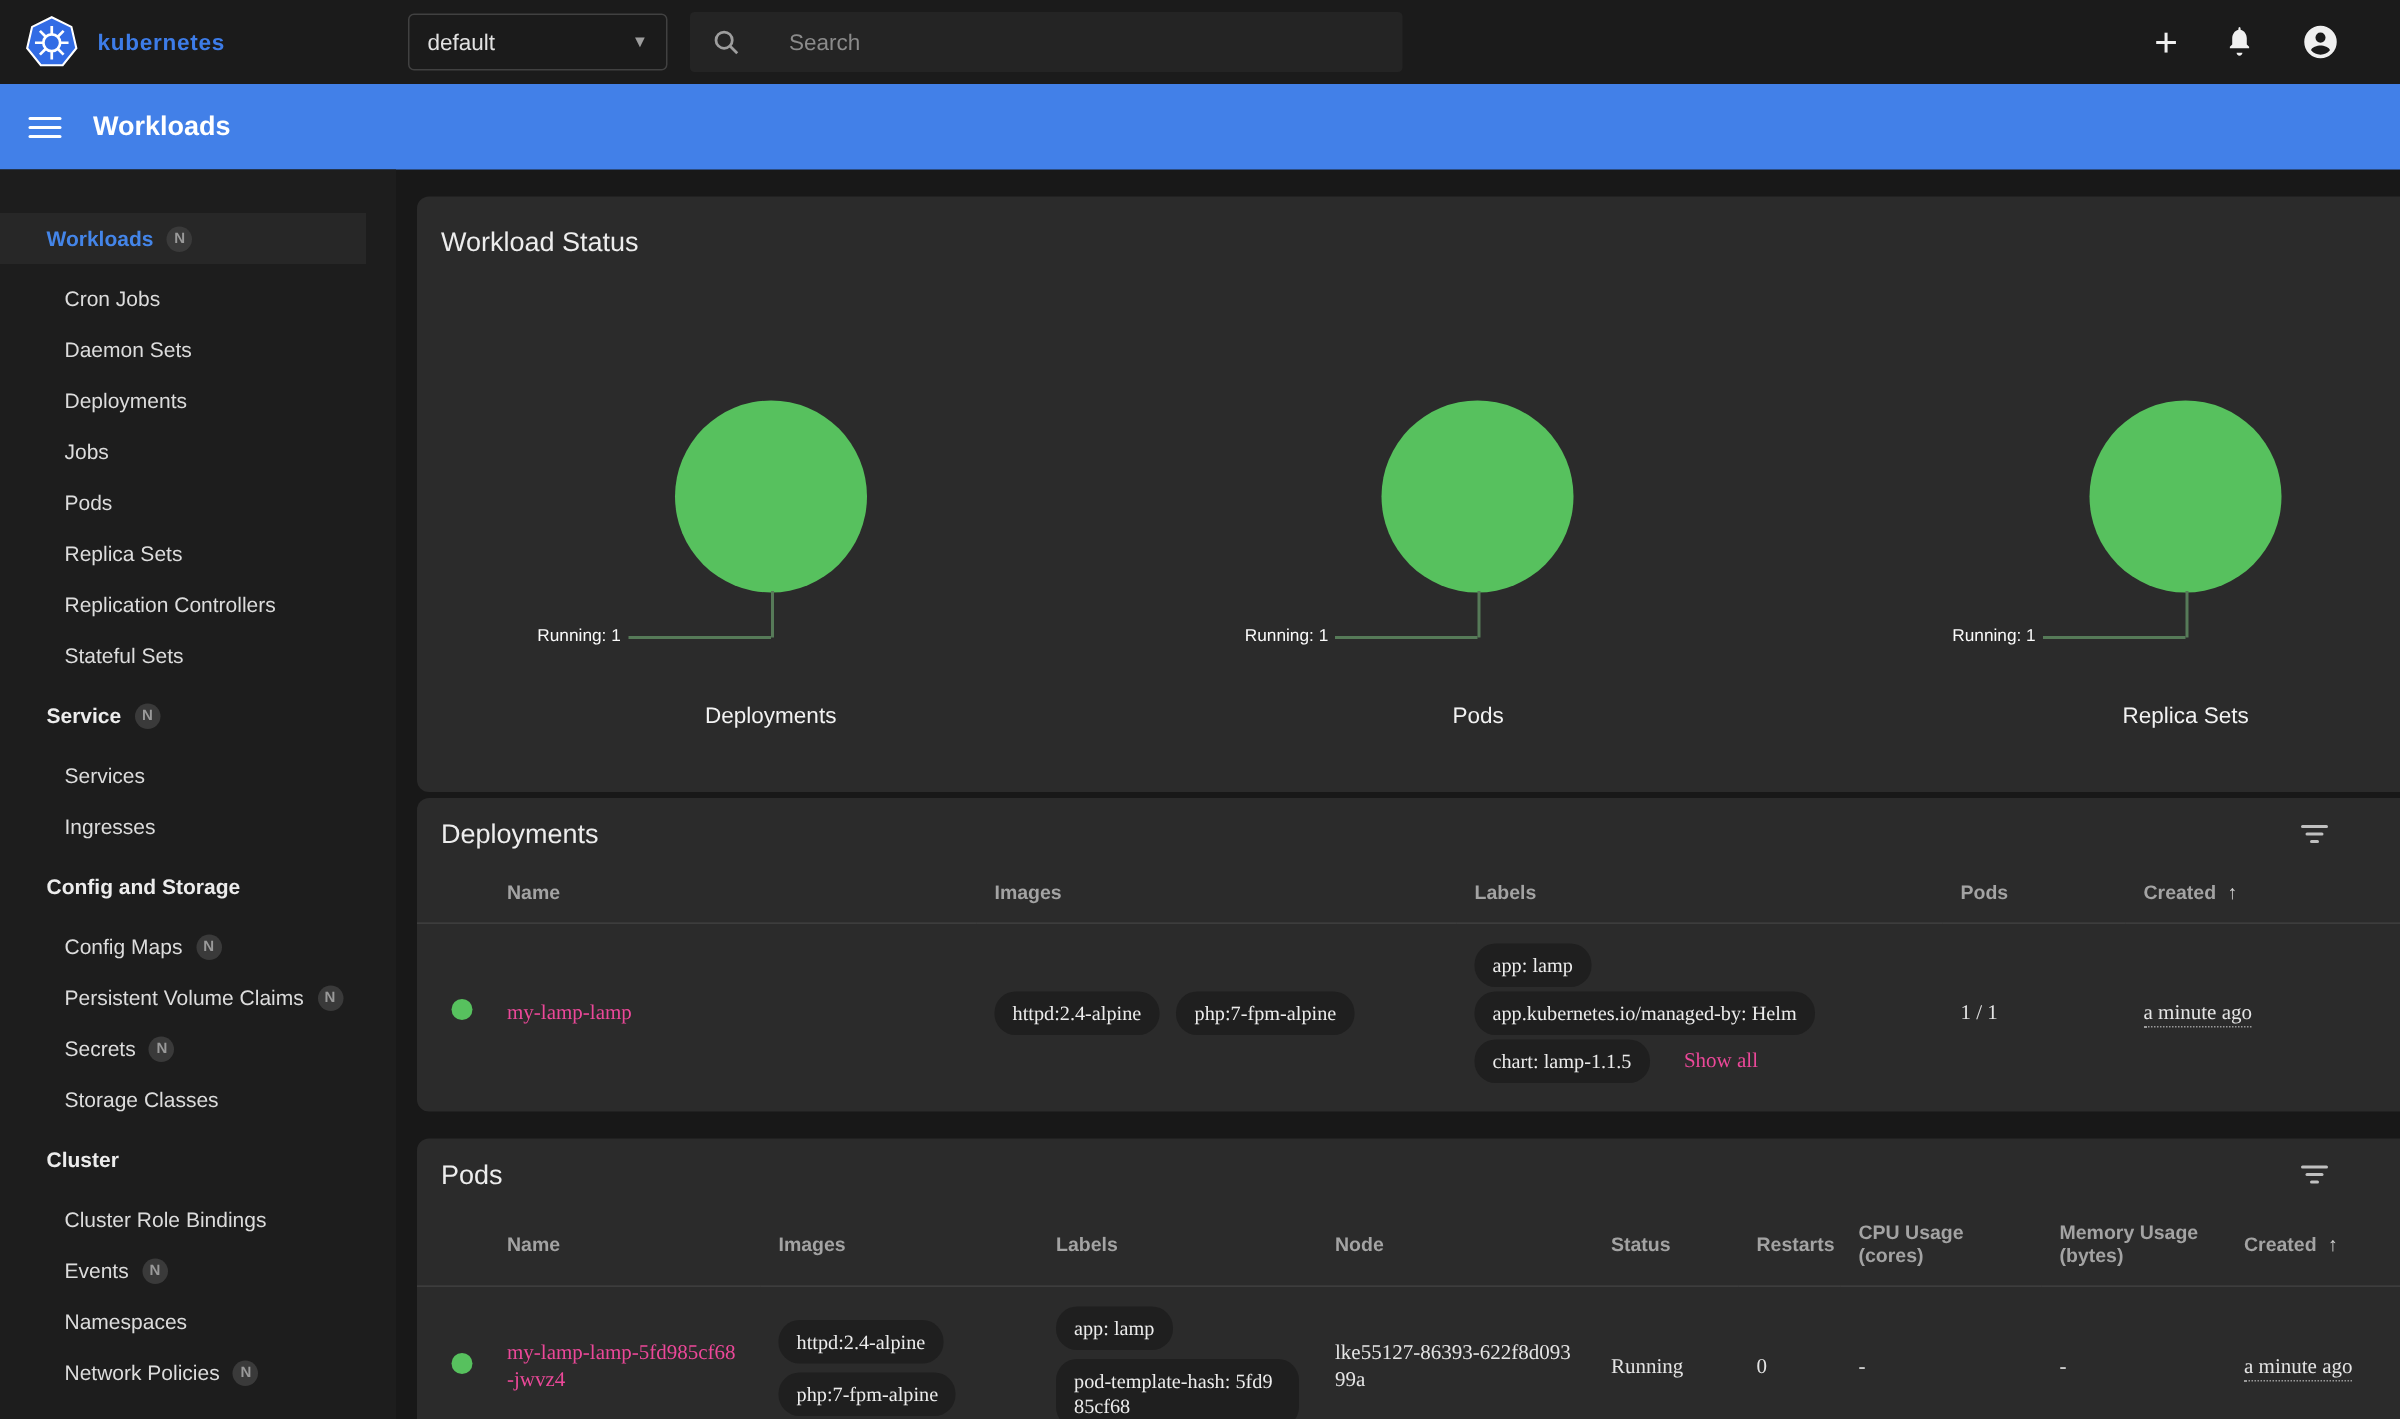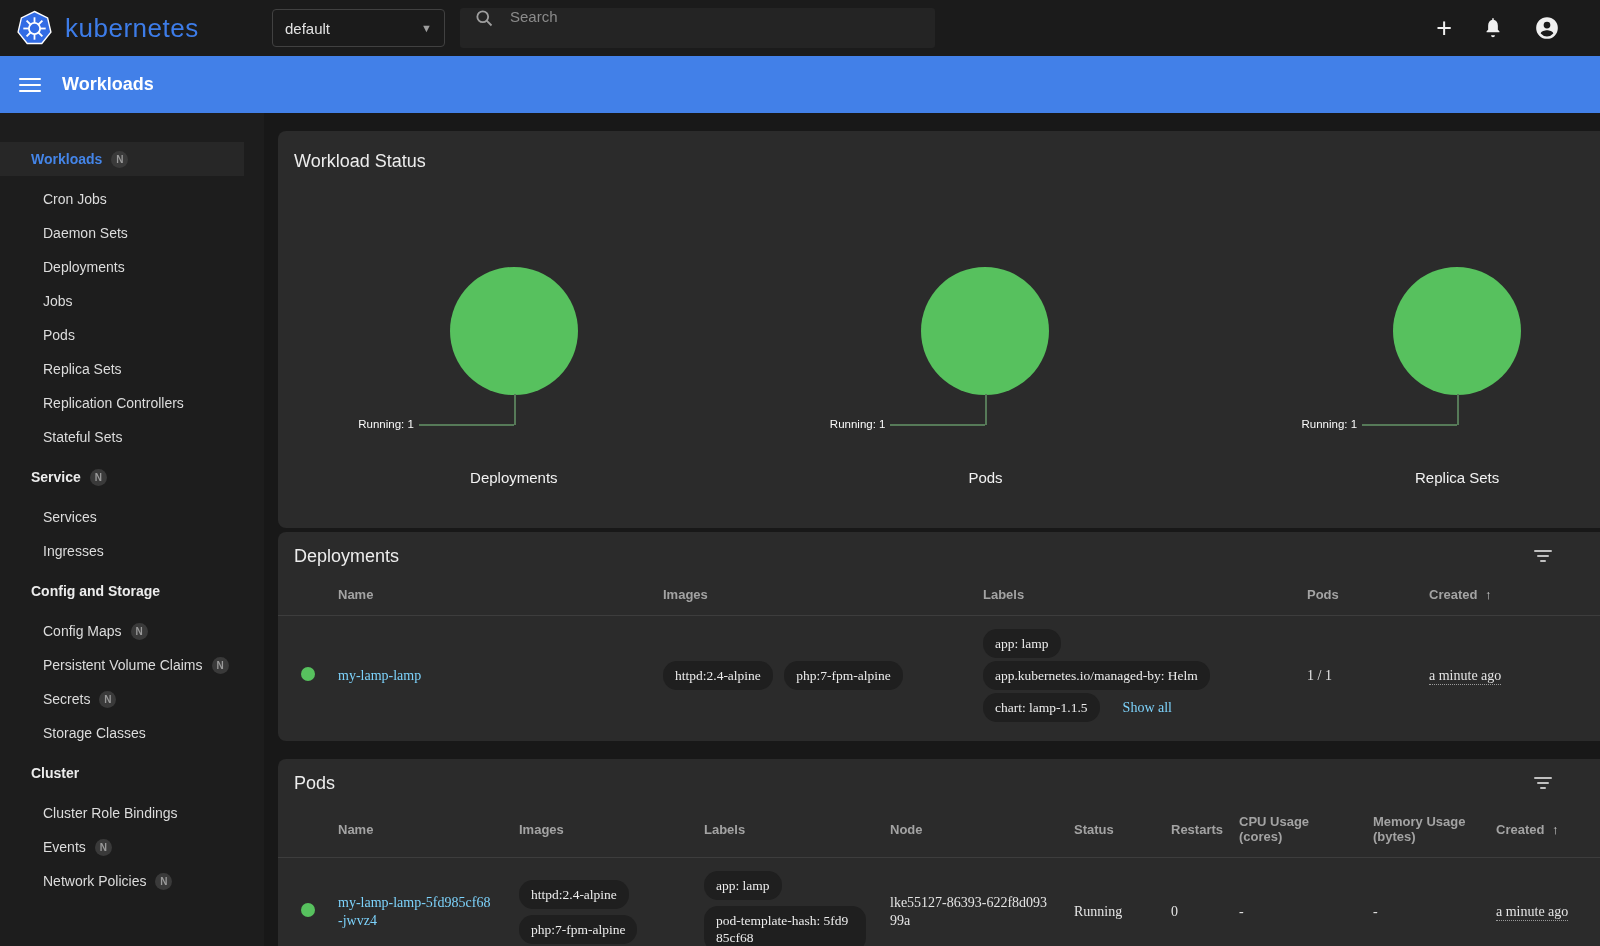--- a/index.html
+++ b/index.html
@@ -2,27 +2,27 @@
 <html><head>
 <meta charset="utf-8">
 <style>
   * { margin:0; padding:0; box-sizing:border-box; }
   html,body { width:1600px; height:946px; overflow:hidden; background:#181818;
     font-family:"Liberation Sans","DejaVu Sans",sans-serif; color:#e6e6e6; }
 
   
   .topbar { height:56px; background:#1b1b1b; display:flex; align-items:center; }
   .logo-wrap { width:272px; display:flex; align-items:center; gap:12px; padding-left:16px; }
-  .brand { font-size:26px; font-weight:normal; color:#3d7ce8; letter-spacing:.5px; }
+  .brand { font-size:15px; font-weight:bold; color:#3d7ce8; letter-spacing:.5px; }
   .ns-select { width:173px; height:38px; border:1px solid #414141; border-radius:4px;
     display:flex; align-items:center; justify-content:space-between; padding:0 12px;
     font-size:15px; color:#e2e2e2; cursor:pointer; }
   .ns-caret { color:#9e9e9e; font-size:11px; }
   .searchbar { margin-left:15px; width:475px; height:40px; background:#242424; border-radius:3px;
-    display:flex; align-items:flex-start; gap:16px; padding:0 14px; }
+    display:flex; align-items:center; gap:32px; padding:0 14px; }
   .searchbar input { background:transparent; border:none; outline:none; color:#e6e6e6;
     font-size:15px; width:100%; font-family:inherit; }
   .searchbar input::placeholder { color:#8b8b8b; }
   .top-spacer { flex:1; }
   .top-icons { display:flex; align-items:center; gap:30px; padding-right:40px; }
   .plus-icon { font-size:27px; font-weight:300; color:#f0f0f0; line-height:1; cursor:pointer; }
   .icon-btn { cursor:pointer; display:flex; }
 
   
   .appbar { height:57px; background:#4280e8; display:flex; align-items:center; color:#fff; }
@@ -67,21 +67,21 @@
   .filter-icon { position:absolute; top:18px; right:68px; cursor:pointer; }
   .filter-icon div { height:2px; background:#c0c0c0; margin:0 auto 3px; border-radius:1px; }
   .f1{width:18px;} .f2{width:12px;} .f3{width:6px;}
   table.tbl { border-collapse:collapse; table-layout:fixed; width:100%; margin-top:4px; }
   .tbl th { text-align:left; font-size:13px; font-weight:bold; color:#a3a3a3;
     padding:16px 12px 13px; border-bottom:1px solid #3d3d3d; vertical-align:middle; }
   .tbl td { font-size:14px; color:#e4e4e4; padding:10px 12px; vertical-align:middle;font-family:Liberation Serif, serif; }
   .sort-arrow { color:#cfcfcf; margin-left:4px; font-weight:normal; }
   .dot { width:14px; height:14px; border-radius:50%; background:#57c15e; display:inline-block;
     margin-left:11px; }
-  .link { color:#7dd3fc; text-decoration:none; cursor:pointer; }
+  .link { color:#ec4899; text-decoration:none; cursor:pointer; }
   .chip { display:inline-block; background:#1f1f1f; border-radius:14px; padding:6px 12px;
     font-size:13.5px; color:#ececec; max-width:178px; word-break:break-all; line-height:17px; }
   .chip-stack .chip { margin:3px 0; }
   .lbl-line { margin:3px 0; display:flex; align-items:center; }
   .show-all { margin-left:23px; font-size:14px; }
   .dotted-u { border-bottom:1.5px dotted #9a9a9a; padding-bottom:1px; }
   .wrapcell { word-break:break-all; line-height:18px; }
   .card-dep { height:209px; margin-bottom:18px; }
   .card-pods { height:240px; }
 
@@ -214,20 +214,23 @@
     <div class="nav-row nav-header">
         <span>Cluster</span>
       </div>
     <div class="nav-row nav-child">
         <span>Cluster Role Bindings</span>
       </div>
     <div class="nav-row nav-child">
       <span>Events</span>
       <span class="badge">N</span>
     </div>
+    <div class="nav-row nav-child">
+        <span>Namespaces</span>
+      </div>
     <div class="nav-row nav-child">
       <span>Network Policies</span>
       <span class="badge">N</span>
     </div>
   </div>
 
   <div class="main">
 
     <div class="card card-ws">
       <div class="card-title">Workload Status</div>

